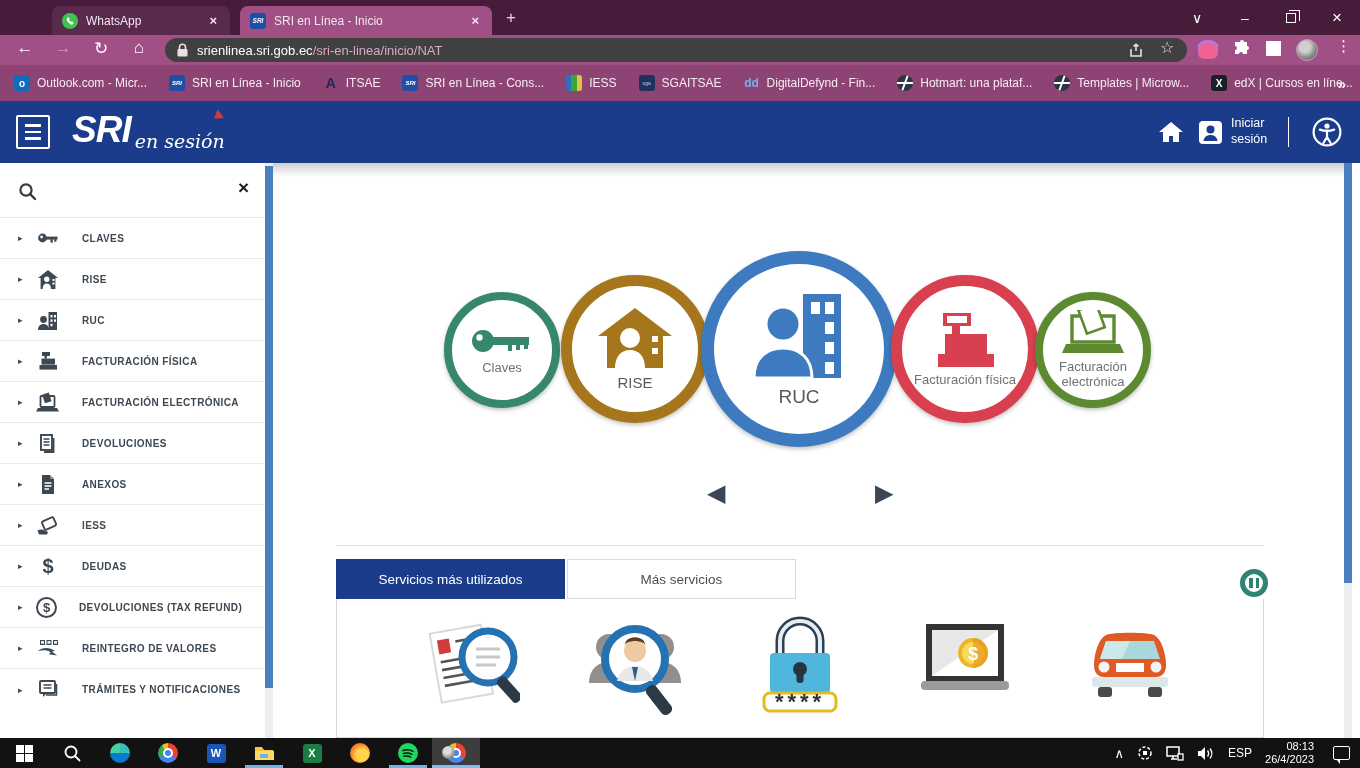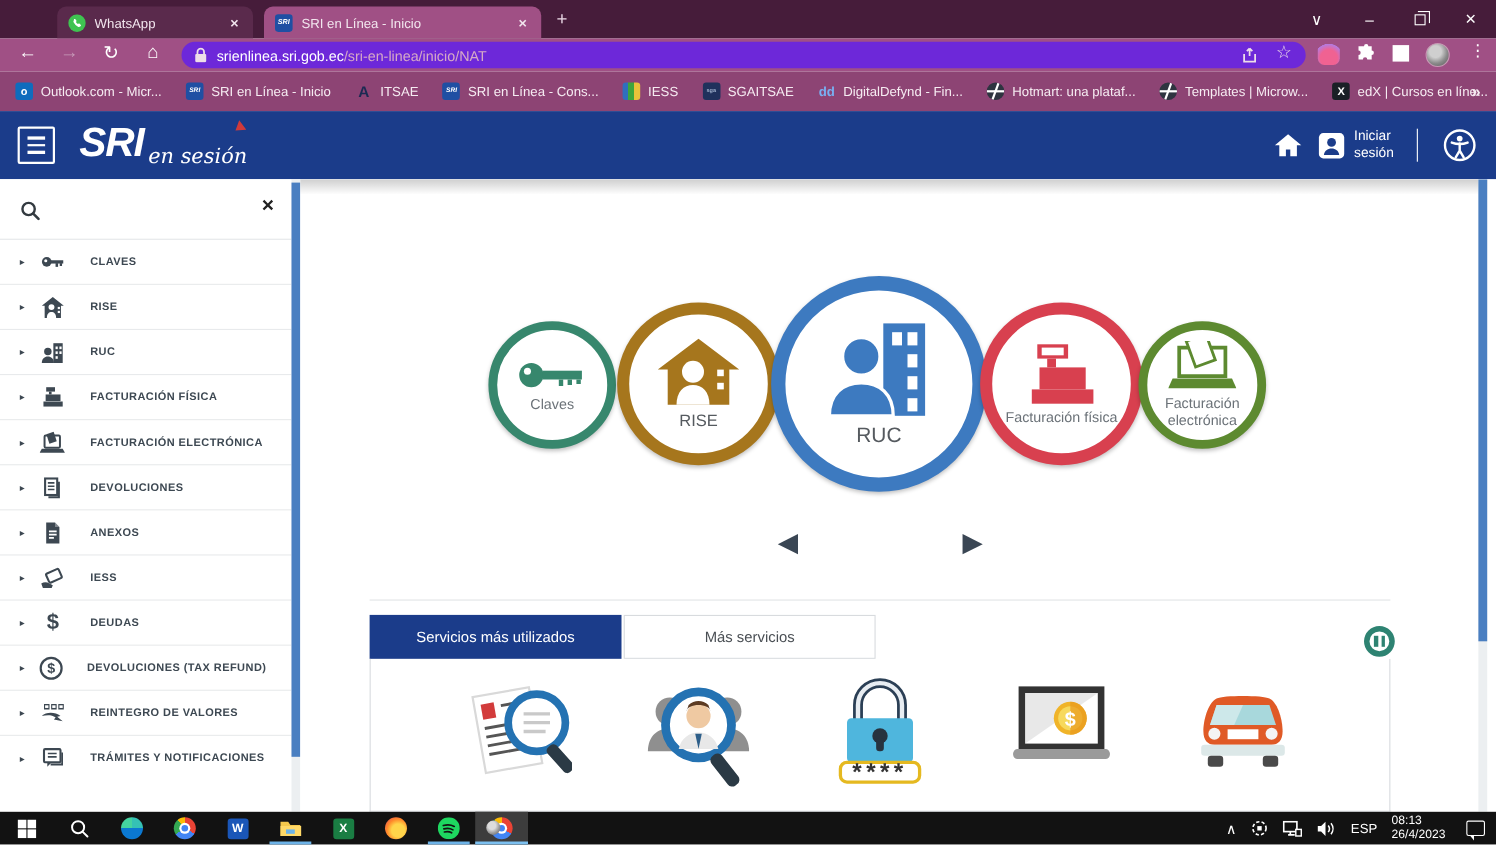--- a/index.html
+++ b/index.html
@@ -17,21 +17,21 @@
   .favicon { width:16px; height:16px; flex:0 0 16px; }
   .fav-sri { background:#1f4fa3; border-radius:3px; color:#fff; font-size:6.5px; font-weight:bold; font-style:italic; display:flex; align-items:center; justify-content:center; }
   .newtab { position:absolute; left:506px; top:8px; color:#e8d5e2; font-size:17px; }
   .winctl { position:absolute; top:0; height:35px; width:46px; display:flex; align-items:center; justify-content:center; color:#fff; font-size:14px; }
   .restore-box { width:10px; height:10px; border:1px solid #fff; position:relative; }
   .restore-box:before { content:""; position:absolute; left:2px; top:-4px; width:10px; height:10px; border:1px solid #fff; border-left:none; border-bottom:none; }
 
   
   #toolbar { position:absolute; left:0; top:35px; width:1360px; height:30px; background:#a05085; }
   .navbtn { position:absolute; top:3px; color:#fff; font-size:17px; width:26px; text-align:center; }
-  #urlpill { position:absolute; left:165px; top:3px; width:1022px; height:24px; background:#6d28d9; border-radius:12px; display:flex; align-items:center; padding:0 12px; }
+  #urlpill { position:absolute; left:165px; top:3px; width:1022px; height:24px; background:#404040; border-radius:12px; display:flex; align-items:center; padding:0 12px; }
   #urlpill .host { color:#fff; font-size:13px; }
   #urlpill .path { color:#d6a9c6; font-size:13px; }
   .pill-icon { position:absolute; top:6px; color:#eedde8; }
   .toolbar-icon { position:absolute; top:4px; }
   .avatar-circ { width:22px; height:22px; border-radius:50%; background:radial-gradient(circle at 40% 35%, #cfcfcf 0 30%, #8a8a8a 60%, #555 100%); border:1px solid #c79ab5; }
 
   
   #bookmarks { position:absolute; left:0; top:65px; width:1360px; height:36px; background:#8d4474; display:flex; align-items:center; padding-left:14px; }
   .bm { display:flex; align-items:center; margin-right:22px; }
   .bm .lbl { color:#f6ecf2; font-size:12px; margin-left:7px; white-space:nowrap; }
@@ -111,21 +111,21 @@
   .tb-underline:after { content:""; position:absolute; bottom:0; left:5px; right:5px; height:3px; background:#6db3e8; }
   .tb-active { background:#3d3d3d; }
   .tb-active:after { content:""; position:absolute; bottom:0; left:0; right:0; height:3px; background:#7cc0f0; }
   .app-chrome { width:20px; height:20px; border-radius:50%; background:conic-gradient(#ea4335 0 33%, #4285f4 33% 66%, #34a853 66% 89%, #fbbc05 89%); position:relative; }
   .app-chrome:before { content:""; position:absolute; left:5px; top:5px; width:10px; height:10px; border-radius:50%; background:#fff; }
   .app-chrome:after { content:""; position:absolute; left:7px; top:7px; width:6px; height:6px; border-radius:50%; background:#4285f4; }
   .av-badge { position:absolute; left:10px; top:8px; width:13px; height:13px; border-radius:50%; background:radial-gradient(circle at 40% 35%, #ddd 0 30%, #999 60%, #555 100%); }
   .app-sq { width:19px; height:19px; border-radius:3px; color:#fff; font-size:11px; font-weight:bold; display:flex; align-items:center; justify-content:center; }
   #tray { position:absolute; right:0; top:0; height:30px; display:flex; align-items:center; gap:13px; padding-right:10px; color:#fff; }
   #tray .t-icon { color:#fff; font-size:12px; }
-  #clock { font-size:11px; line-height:1.2; color:#fff; }
+  #clock { text-align:right; font-size:11px; line-height:1.2; color:#fff; }
   #notif { width:17px; height:14px; border:1.5px solid #fff; border-radius:2px; position:relative; margin-left:6px; }
   #notif:after { content:""; position:absolute; left:2px; bottom:-5px; border-left:4px solid transparent; border-right:0 solid transparent; border-top:5px solid #fff; }
 </style>
 </head>
 <body>
 
 <div id="screen">
 
   <div id="titlebar">
     <div class="tab tab-inactive">

